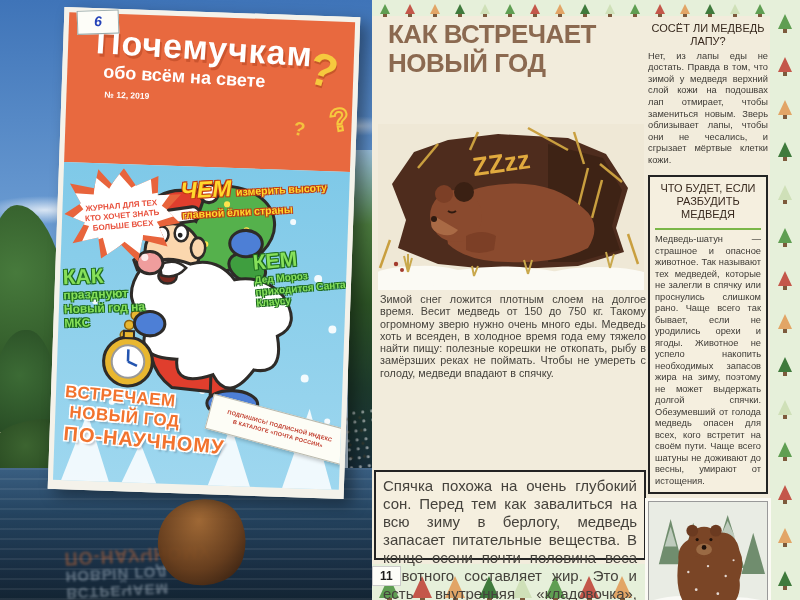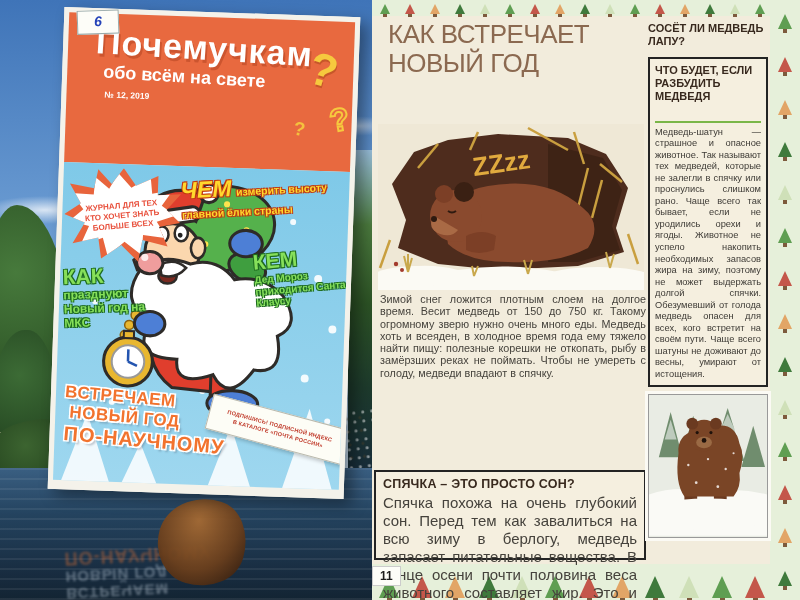--- a/index.html
+++ b/index.html
@@ -107,34 +107,34 @@
   .tree{position:relative;width:0;height:0;border-left:7px solid transparent;border-right:7px solid transparent;border-bottom:15px solid #5f9e52;}
   .tree::after{content:'';position:absolute;left:-2px;top:15px;width:4px;height:4px;background:#7d5a3c;}
   .strip-top .tree{border-left-width:5px;border-right-width:5px;border-bottom-width:10px;margin-bottom:2px;}
   .strip-top .tree::after{top:10px;height:3px;}
   .strip-bottom .tree{border-left-width:10px;border-right-width:10px;border-bottom-width:22px;}
   .strip-bottom .tree::after{top:22px;width:5px;height:5px;}
   .tree.c0{border-bottom-color:#5f9e52;} .tree.c1{border-bottom-color:#c4574a;}
   .tree.c2{border-bottom-color:#e2a566;} .tree.c3{border-bottom-color:#3f7a3c;}
   .tree.c4{border-bottom-color:#cfe0b8;}
 
-  .headline{position:absolute;left:16px;top:20px;width:262px;color:#8b6950;font-weight:400;
+  .headline{position:absolute;left:16px;top:20px;width:262px;color:#8b6950;font-weight:700;
     font-size:26px;line-height:1.12;letter-spacing:-.5px;}
   .illu{position:absolute;left:6px;top:124px;width:266px;height:166px;}
   .maintext{position:absolute;left:8px;top:293px;width:266px;}
   .maintext p{margin:0 0 3px 0;font-size:10.8px;line-height:1.14;color:#45423c;text-align:justify;}
   .box{position:absolute;border:2px solid #232323;background:#f5efdf;box-sizing:border-box;}
   .sleep-box{left:2px;top:470px;width:272px;height:90px;padding:5px 7px;}
   .box-title{font-size:12.5px;font-weight:800;color:#38291e;margin-bottom:3px;letter-spacing:.2px;}
   .box-text{font-size:15px;line-height:1.2;color:#45423c;text-align:justify;}
   .col{position:absolute;left:276px;top:22px;width:120px;}
-  .col-title{font-size:11px;font-weight:700;color:#38291e;line-height:1.18;margin-bottom:3px;}
+  .col-title{font-size:11px;font-weight:400;color:#38291e;line-height:1.18;margin-bottom:3px;text-align:center;}
   .col-text{font-size:9.3px;line-height:1.24;color:#3d3a35;text-align:justify;}
   .wake-box{position:relative;margin-top:9px;padding:5px 5px;width:120px;left:0;top:0;}
-  .underlined{border-bottom:2px solid #7ab648;padding-bottom:18px;margin-bottom:4px;}
+  .underlined{border-bottom:2px solid #7ab648;padding-bottom:7px;margin-bottom:4px;}
   .bear-photo{position:relative;margin-top:7px;width:118px;height:142px;border:1px solid #999;
     outline:3px solid #fbfaf4;background:#e9ece4;}
   .pageno{position:absolute;left:0px;top:566px;background:#fdfdf8;border:1px solid #ccc;
     font-size:12px;font-weight:800;color:#1c1c1c;padding:2px 7px;}
 </style>
 </head>
 <body>
 
 <div class="stage">
 
@@ -338,27 +338,27 @@
       </g>
       <circle cx="18" cy="140" r="2.2" fill="#a33b2e"></circle>
         <circle cx="24" cy="146" r="2" fill="#a33b2e"></circle>
     </svg>
 
     <div class="maintext">
       <p>Зимой снег ложится плотным слоем на долгое время. Весит медведь от 150 до 750 кг. Такому огромному зверю нужно очень много еды. Медведь хоть и всеяден, в холодное время года ему тяжело найти пищу: полезные корешки не откопать, рыбу в замёрзших реках не поймать. Чтобы не умереть с голоду, медведи впадают в спячку.</p>
     </div>
 
     <div class="box sleep-box">
-      <div class="box-title">СПЯЧКА – ЭТО ПРОСТО СОН?</div>
       <div class="box-text">Спячка похожа на очень глубокий сон. Перед тем как завалиться на всю зиму в берлогу, медведь запасает питательные вещества. В конце осени почти половина веса животного составляет жир. Это и есть внутренняя «кладовочка», откуда организм медведя в спячке берёт энергию.</div>
     </div>
 
     <div class="col">
       <div>
         <div class="col-title">СОСЁТ ЛИ МЕДВЕДЬ ЛАПУ?</div>
+        <div class="col-text">Нет, из лапы еды не достать. Правда в том, что зимой у медведя верхний слой кожи на подошвах лап отмирает, чтобы замениться новым. Зверь облизывает лапы, чтобы они не чесались, и сгрызает мёртвые клетки кожи.</div>
       </div>
       <div class="box wake-box">
         <div class="col-title underlined">ЧТО БУДЕТ, ЕСЛИ РАЗБУДИТЬ МЕДВЕДЯ</div>
         <div class="col-text">Медведь-шатун — страшное и опасное животное. Так называют тех медведей, которые не залегли в спячку или проснулись слишком рано. Чаще всего так бывает, если не уродились орехи и ягоды. Животное не успело накопить необходимых запасов жира на зиму, поэтому не может выдержать долгой спячки. Обезумевший от голода медведь опасен для всех, кого встретит на своём пути. Чаще всего шатуны не доживают до весны, умирают от истощения.</div>
       </div>
       
       <svg class="bear-photo" viewBox="0 0 120 142">
         <rect width="120" height="142" fill="#e9ece4"></rect>
         <g fill="#5c7d5a" opacity=".85">
           <polygon points="10,62 22,16 34,62"></polygon>

